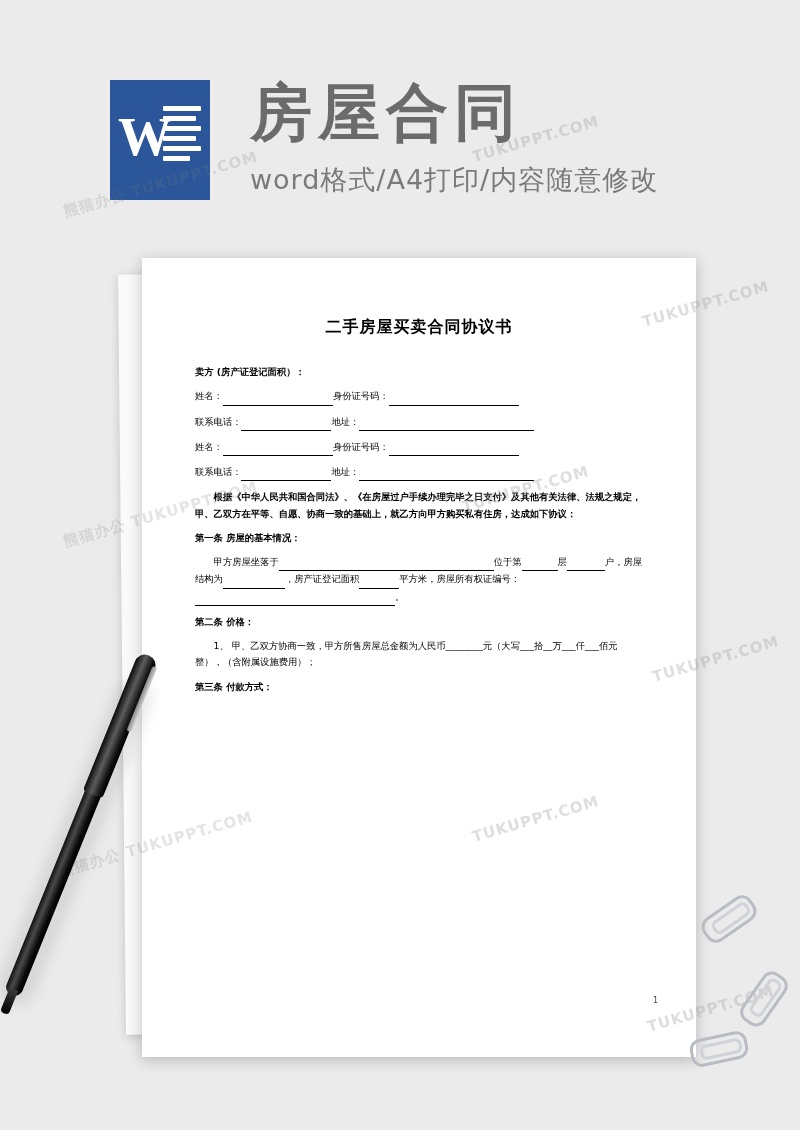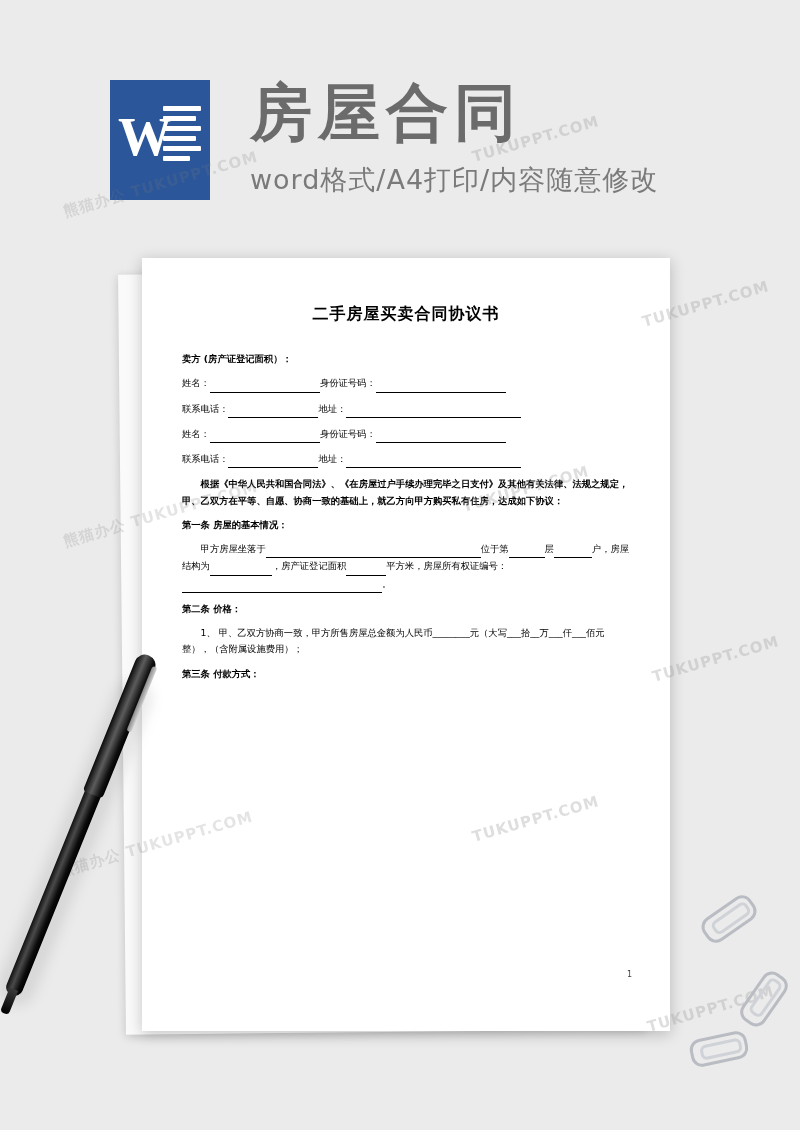--- a/index.html
+++ b/index.html
@@ -48,21 +48,21 @@
 
   
   .paper-back{
     position:absolute;left:122px;top:272px;width:520px;height:760px;
     background:#fafafa;box-shadow:0 2px 10px rgba(0,0,0,.18);
     transform:rotate(-0.6deg);
   }
   .paper{
     position:absolute;left:142px;top:258px;width:520px;height:765px;
     background:#fff;box-shadow:0 3px 14px rgba(0,0,0,.22);
-    padding:4px;
+    padding:17px;
     font-family:"DejaVu Sans","Liberation Sans",sans-serif;
   }
   .doc-inner{padding:42px 36px 20px 36px;color:#000;}
   .doc-title{
     text-align:center;font-size:16px;font-weight:bold;letter-spacing:1px;
     margin-bottom:26px;
   }
   .doc-inner p{
     margin:0 0 8px 0;font-size:9.3px;line-height:1.75;
   }

